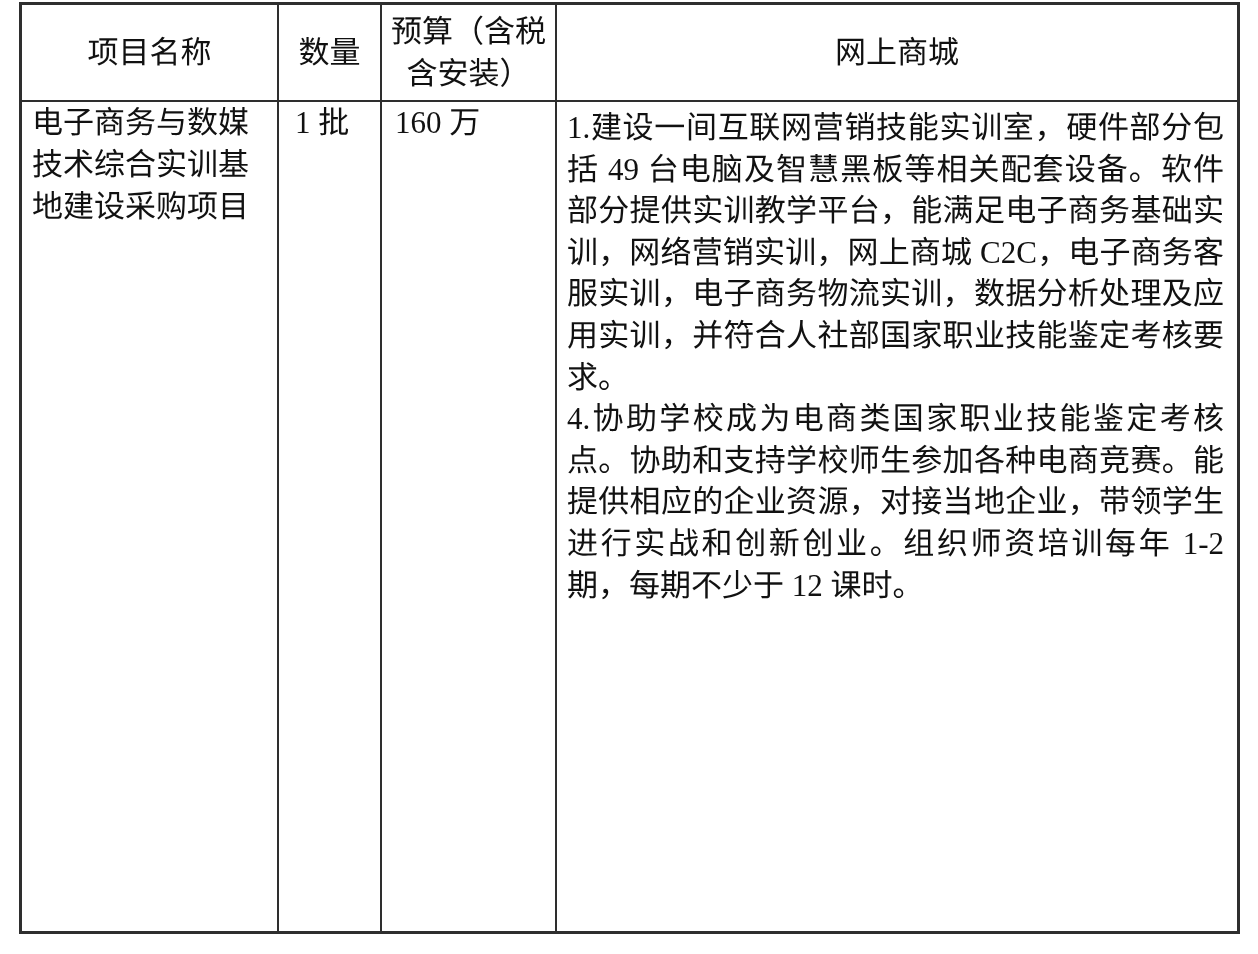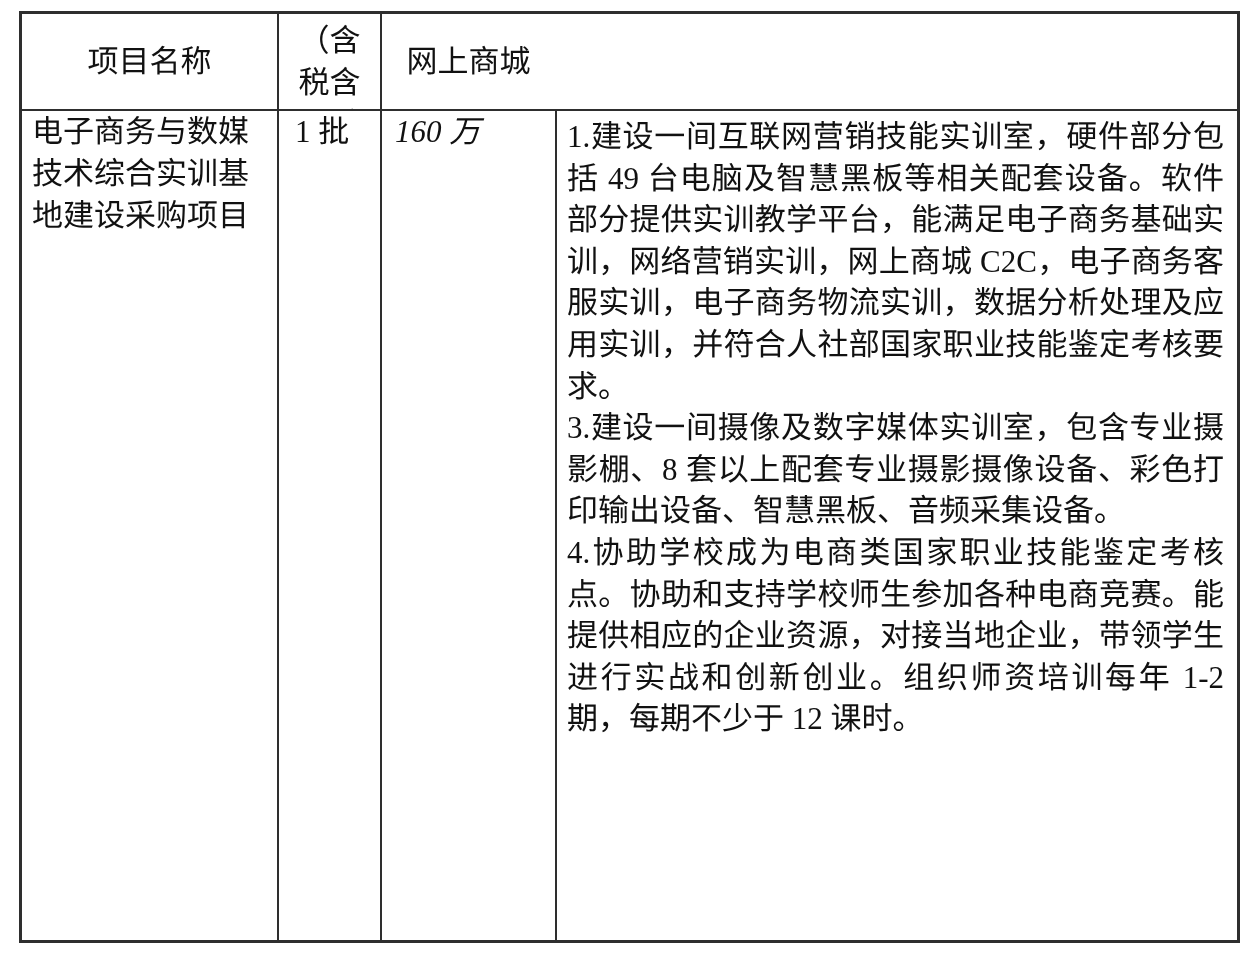--- a/index.html
+++ b/index.html
@@ -13,21 +13,21 @@
   .page {
     position: relative;
     width: 1258px;
     height: 954px;
     background: #ffffff;
     overflow: hidden;
   }
   .doc-table {
     position: absolute;
     left: 19px;
-    top: 11px;
+    top: 2px;
     width: 1221px;
     height: 932px;
     border: 3px solid #2e2e2e;
     background: #ffffff;
   }
   .row {
     display: grid;
     grid-template-columns: 255px 103px 175px 1fr;
   }
   .header-row {
@@ -61,54 +61,53 @@
     align-items: flex-start;
   }
   .project-cell {
     padding: 0 26px 0 10px;
   }
   .quantity-cell {
     padding: 0 8px 16px 16px;
   }
   .budget-cell {
     padding: 0 24px 0 13px;
-    font-style: italic;
   }
   .spec-cell {
     padding: 5px 13px 18px 10px;
   }
   .spec-cell p {
     font-size: 31px;
     line-height: 41.6px;
     text-align: justify;
   }
 </style>
 </head>
 <body>
 
 <div class="page">
   <div class="doc-table">
 
     <div class="row header-row">
       <div class="cell header-cell">项目名称</div>
+      <div class="cell header-cell">数量</div>
       <div class="cell header-cell">预算（含税含安装）</div>
       <div class="cell header-cell">网上商城</div>
     </div>
 
     <div class="row body-row">
       <div class="cell body-cell v-center project-cell">
         <span>电子商务与数媒技术综合实训基地建设采购项目</span>
       </div>
       <div class="cell body-cell v-center quantity-cell">
         <span>1 批</span>
       </div>
       <div class="cell body-cell v-center budget-cell">
         <span>160 万</span>
       </div>
       <div class="cell body-cell spec-cell">
         <p>1.建设一间互联网营销技能实训室，硬件部分包括 49 台电脑及智慧黑板等相关配套设备。软件部分提供实训教学平台，能满足电子商务基础实训，网络营销实训，网上商城 C2C，电子商务客服实训，电子商务物流实训，数据分析处理及应用实训，并符合人社部国家职业技能鉴定考核要求。</p>
-        <p>3.建设一间摄像及数字媒体实训室，包含专业摄影棚、8 套以上配套专业摄影摄像设备、彩色打印输出设备、智慧黑板、音频采集设备。</p>
         <p>4.协助学校成为电商类国家职业技能鉴定考核点。协助和支持学校师生参加各种电商竞赛。能提供相应的企业资源，对接当地企业，带领学生进行实战和创新创业。组织师资培训每年 1-2 期，每期不少于 12 课时。</p>
       </div>
     </div>
 
   </div>
 </div>
 
 </body></html>

